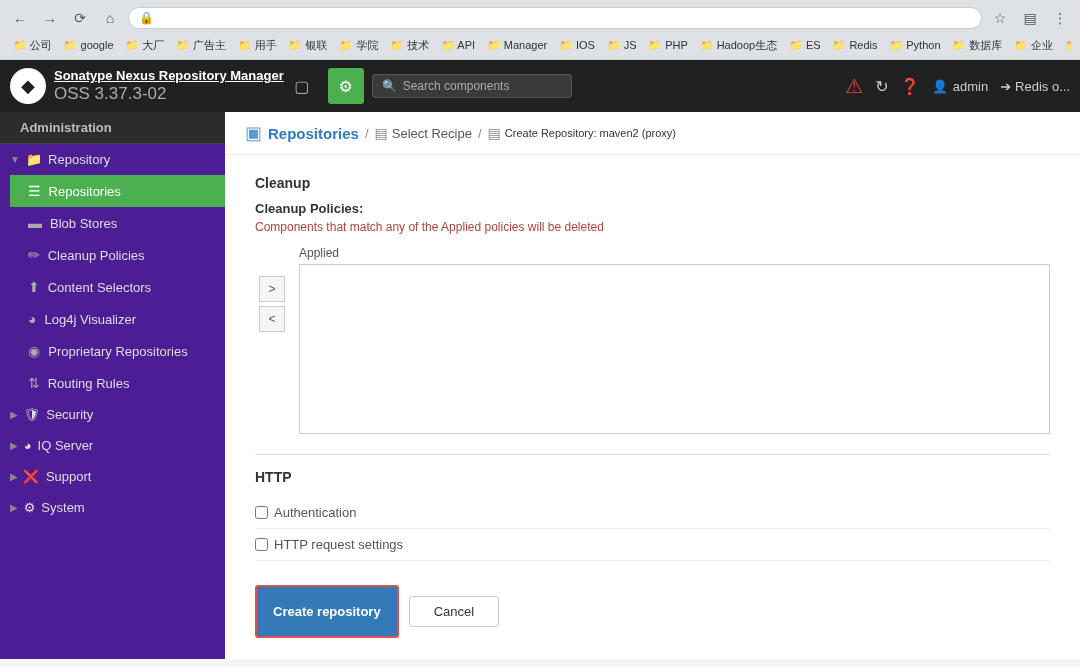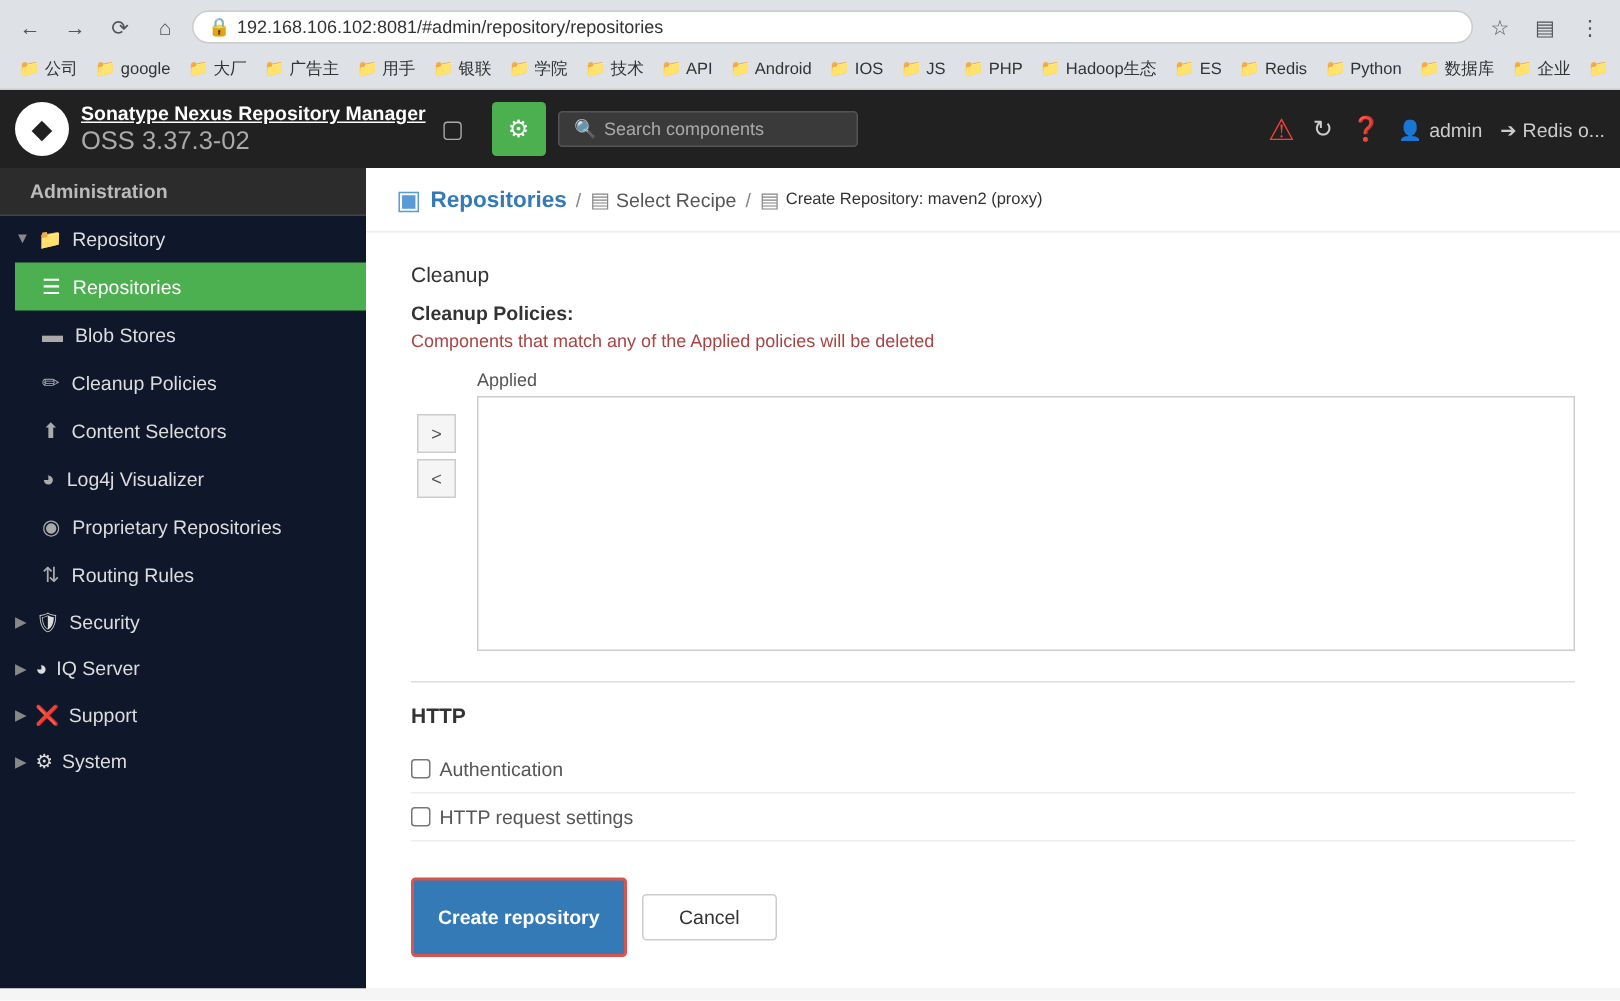--- a/index.html
+++ b/index.html
@@ -101,22 +101,22 @@
     }
     .sign-out {
       display: flex; align-items: center; gap: 4px; cursor: pointer;
     }
 
     
     .app-body { display: flex; height: calc(667px - 52px - 68px); }
 
     
     .sidebar {
-      width: 244px;
-      background: #0f172a;
+      width: 225px;
+      background: #4c1d95;
       color: #ddd;
       overflow-y: auto;
       flex-shrink: 0;
     }
     .sidebar-item {
       padding: 8px 14px 8px 18px;
       cursor: pointer;
       display: flex; align-items: center; gap: 8px;
       font-size: 13px; color: #ddd;
     }
@@ -161,21 +161,21 @@
     .breadcrumb-item {
       display: flex; align-items: center; gap: 4px; color: #555; font-size: 13px;
     }
     .breadcrumb-item .icon { font-size: 14px; color: #888; }
     .breadcrumb-current { color: #333; font-size: 11px; }
 
     .form-area {
       padding: 20px 30px;
     }
     .section-title {
-      font-size: 14px; font-weight: normal; color: #333;
+      font-size: 14px; font-weight: bold; color: #333;
       margin-bottom: 10px;
     }
     .section-subtitle {
       font-size: 13px; font-weight: bold; color: #333;
       margin-bottom: 4px;
     }
     .section-desc {
       font-size: 12px; color: #a94442;
       margin-bottom: 12px;
     }
@@ -268,37 +268,36 @@
 <body>
 
 <div class="browser-chrome">
   <div class="browser-toolbar">
     <button class="browser-nav-btn">←</button>
     <button class="browser-nav-btn">→</button>
     <button class="browser-nav-btn">⟳</button>
     <button class="browser-nav-btn">⌂</button>
     <div class="browser-address-bar">
       <span>🔒</span>
-      <span>192.168.106.102:8081/#admin/repository/repositories</span>
     </div>
     <button class="browser-nav-btn">☆</button>
     <button class="browser-nav-btn">▤</button>
     <button class="browser-nav-btn">⋮</button>
   </div>
   <div class="bookmarks-bar">
     <div class="bookmark-item">📁 公司</div>
     <div class="bookmark-item">📁 google</div>
     <div class="bookmark-item">📁 大厂</div>
     <div class="bookmark-item">📁 广告主</div>
     <div class="bookmark-item">📁 用手</div>
     <div class="bookmark-item">📁 银联</div>
     <div class="bookmark-item">📁 学院</div>
     <div class="bookmark-item">📁 技术</div>
     <div class="bookmark-item">📁 API</div>
-    <div class="bookmark-item">📁 Android</div>
+    <div class="bookmark-item">📁 Manager</div>
     <div class="bookmark-item">📁 IOS</div>
     <div class="bookmark-item">📁 JS</div>
     <div class="bookmark-item">📁 PHP</div>
     <div class="bookmark-item">📁 Hadoop生态</div>
     <div class="bookmark-item">📁 ES</div>
     <div class="bookmark-item">📁 Redis</div>
     <div class="bookmark-item">📁 Python</div>
     <div class="bookmark-item">📁 数据库</div>
     <div class="bookmark-item">📁 企业</div>
     <div class="bookmark-item">📁 测试</div>

